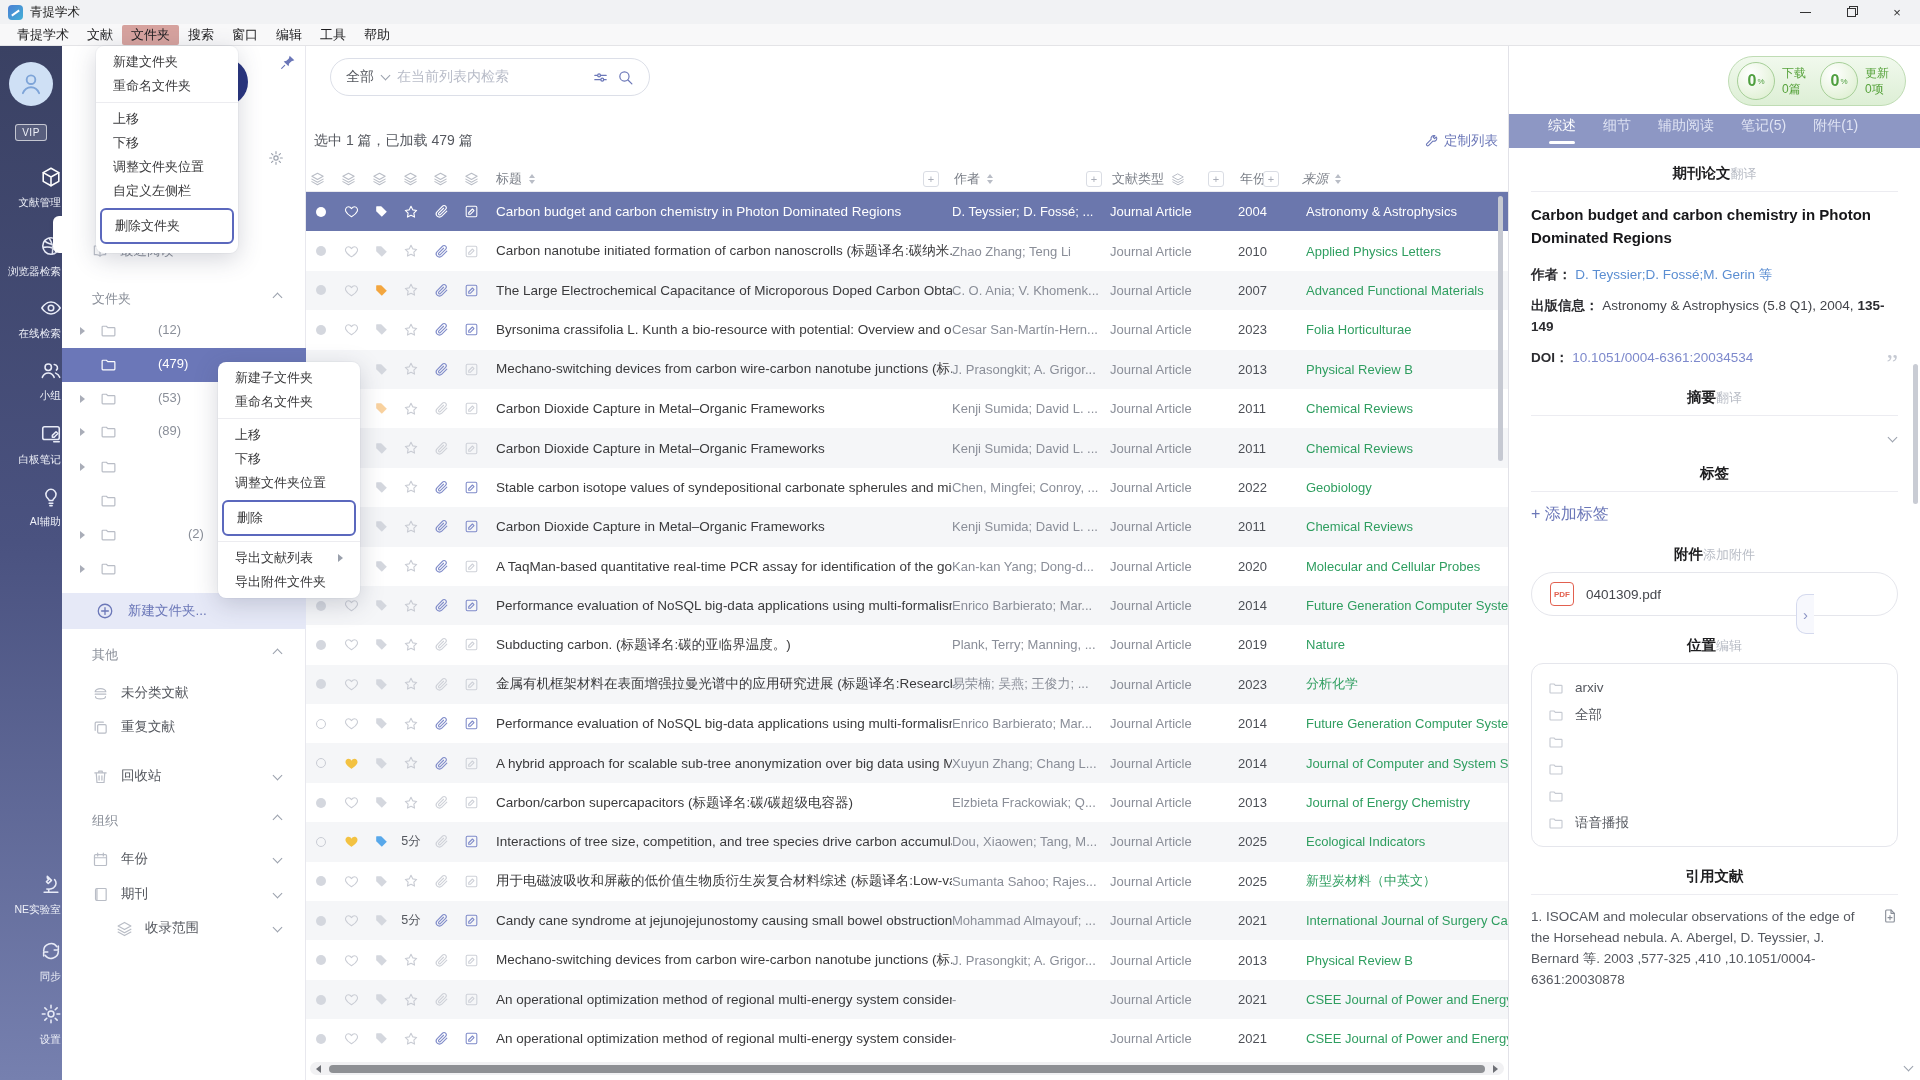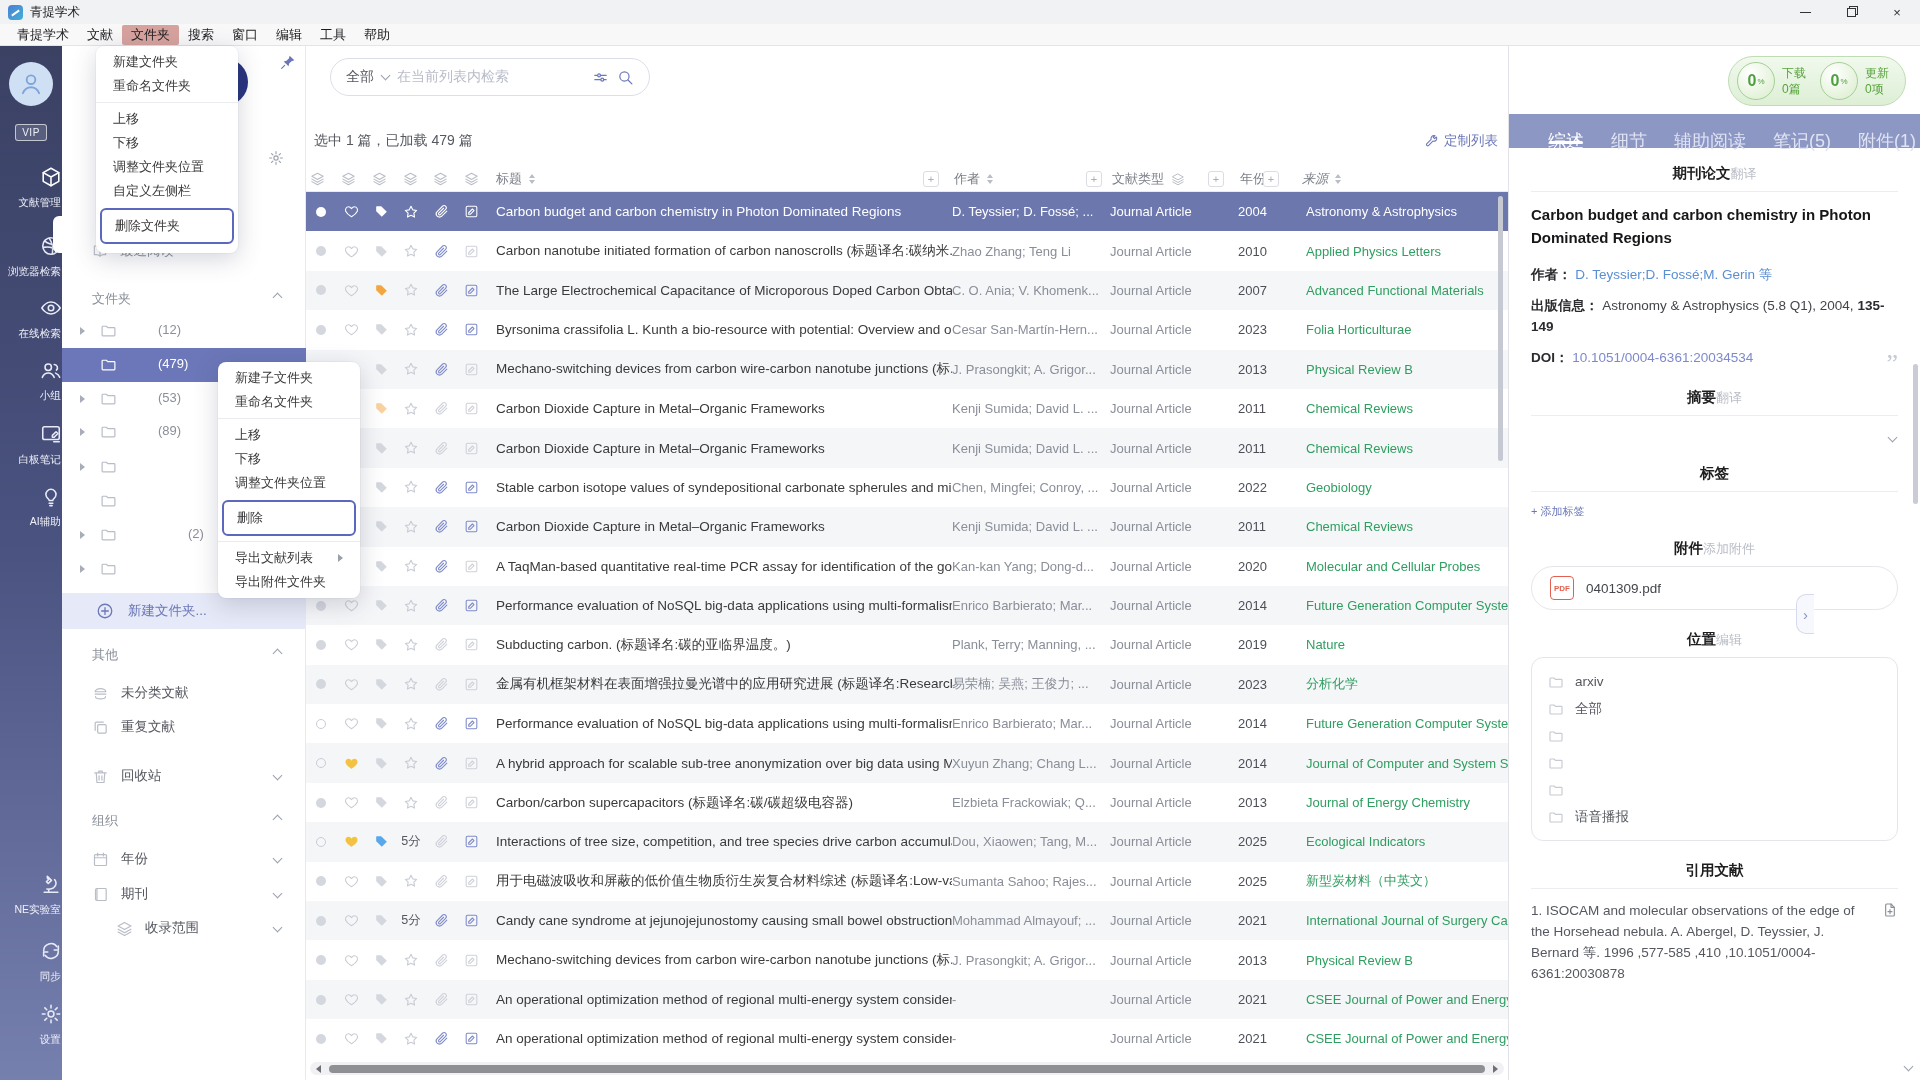--- a/index.html
+++ b/index.html
@@ -106,38 +106,38 @@
   .hs-thumb{flex:1;height:8px;margin:0 8px;background:#8e9094;border-radius:4px}
   .collapse-handle{position:absolute;left:1490px;top:548px;width:18px;height:40px;background:#f7f8fd;border:1px solid #d5daee;border-right:none;border-radius:10px 0 0 10px;display:flex;align-items:center;justify-content:center;color:#8a93c4;font-size:15px;z-index:5}
 
   
   .badges{position:absolute;top:10px;right:14px;display:flex;align-items:center;gap:14px;padding:5px 16px 5px 8px;border:1px solid #bfdcb4;border-radius:30px;background:linear-gradient(180deg,#f1f9ed,#ddefd5)}
   .badge{display:flex;align-items:center;gap:7px}
   .bcircle{width:38px;height:38px;border-radius:50%;border:1px solid #a6cf98;background:radial-gradient(circle at 35% 30%,#ffffff,#d9edca);display:flex;align-items:center;justify-content:center;color:var(--badge-green);font-size:16px;font-weight:bold}
   .bcircle sup{font-size:8px;font-weight:normal;margin-left:1px}
   .blabel{font-size:12px;color:#57a33c;line-height:1.35;white-space:nowrap}
   .dtabs{position:absolute;left:0;top:68px;width:411px;height:34px;background:var(--tabbar);display:flex;gap:25px;padding-left:38px}
-  .dtab{font-size:18px;color:#dfe3f3;padding:15px 1px 0;position:relative}
+  .dtab{font-size:14px;color:#dfe3f3;padding:3px 1px 0;position:relative}
   .dtab.active{color:#fff}
   .dtab.active::after{content:"";position:absolute;left:2px;right:2px;bottom:4px;height:3px;background:#fff;border-radius:2px}
   .dbody{position:absolute;left:0;top:102px;width:411px;height:932px;overflow:hidden;padding:16px 22px 0}
   .dsec{display:flex;justify-content:center;align-items:center;margin-top:20px;margin-bottom:8px}
   .dsec b{font-size:14.5px;color:#1e1e20}
   .glink{font-size:13px;color:#b9bdc6}
   .dhr{border-top:1px solid #ececf1;margin:6px 0 12px}
   .dtitle{font-size:15px;font-weight:bold;color:#17171a;line-height:1.5;margin:12px 0 16px}
   .dline{font-size:13.5px;color:#44464c;margin-bottom:11px;line-height:1.5}
   .dline b{color:#2c2c30}
   .blue{color:var(--linkblue)}
   .purple{color:var(--doipurple)}
   .doirow{position:relative;padding-right:34px}
   .quote{position:absolute;right:2px;top:-4px;font-family:"Liberation Serif",serif;font-size:26px;color:#c5c9d2;letter-spacing:-2px}
   .abstract{font-size:13.5px;color:#48484c;line-height:1.7}
   .chevrow{text-align:right;margin:12px 2px 2px}
-  .addtag{color:var(--accent);font-size:11px;margin:8px 0 4px}
+  .addtag{color:var(--accent);font-size:16px;margin:8px 0 4px}
   .filecard{height:44px;border:1px solid #e5e6ec;border-radius:22px;display:flex;align-items:center;gap:12px;padding:0 18px;margin-top:4px;font-size:13.5px;color:#44464c}
   .pdfbox{width:24px;height:24px;border:1.5px solid #e2604f;border-radius:4px;color:#e2604f;font-size:8px;font-weight:bold;display:flex;align-items:center;justify-content:center;flex:none}
   .locbox{border:1px solid #e5e6ec;border-radius:12px;padding:10px 16px;margin-top:4px}
   .loc-row{height:27px;display:flex;align-items:center;gap:11px;font-size:13.5px;color:#55585f}
   .loc-row .ico{color:#c6cad2}
   .ref{position:relative;padding-right:30px;font-size:13.5px;color:#55585f;line-height:1.55;margin-bottom:13px}
   .ref .dp{position:absolute;right:0;top:1px;color:#8a8f99}
   .dscroll{position:absolute;right:2px;top:318px;width:5px;height:140px;background:#c9ccd4;border-radius:3px}
   .refcaret{position:absolute;right:8px;bottom:10px}
   .ico{display:inline-flex}
@@ -1603,21 +1603,21 @@
                 </svg>
               </span>
               <span>语音播报</span>
             </div>
           </div>
         <div class="dsec">
           <b>引用文献</b>
         </div>
         <div class="dhr"></div>
         <div id="refs">
-            <div class="ref"><span>1. ISOCAM and molecular observations of the edge of the Horsehead nebula. A. Abergel, D. Teyssier, J. Bernard 等. 1996 ,577-585 ,410 ,10.1051/0004-6361:20030878</span><span class="dp ico">
+            <div class="ref"><span>1. ISOCAM and molecular observations of the edge of the Horsehead nebula. A. Abergel, D. Teyssier, J. Bernard 等. 2003 ,577-325 ,410 ,10.1051/0004-6361:20030878</span><span class="dp ico">
                 <svg width="16" height="16" viewBox="0 0 24 24" fill="none" stroke="currentColor" stroke-width="1.7" stroke-linecap="round" stroke-linejoin="round">
                   <path d="M13.5 3H7a1.5 1.5 0 00-1.5 1.5v15A1.5 1.5 0 007 21h10a1.5 1.5 0 001.5-1.5V8z"></path>
                   <path d="M13.5 3v5h5"></path>
                   <path d="M12 11.5v6M9 14.5h6"></path>
                 </svg>
               </span></div>
           </div>
       </div>
       <div class="dscroll"></div>
       <span class="cdn refcaret"></span>

